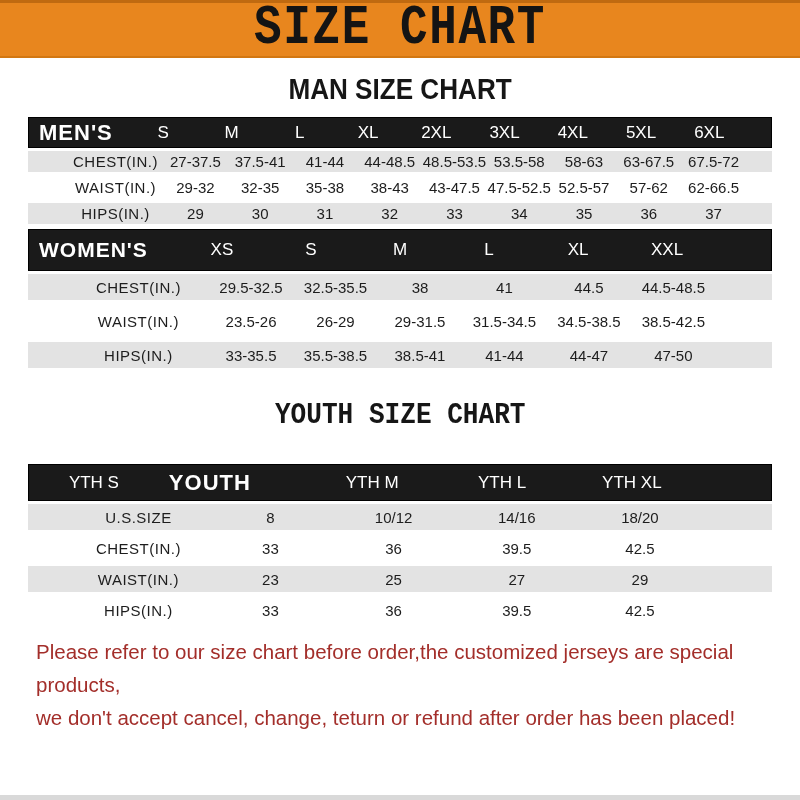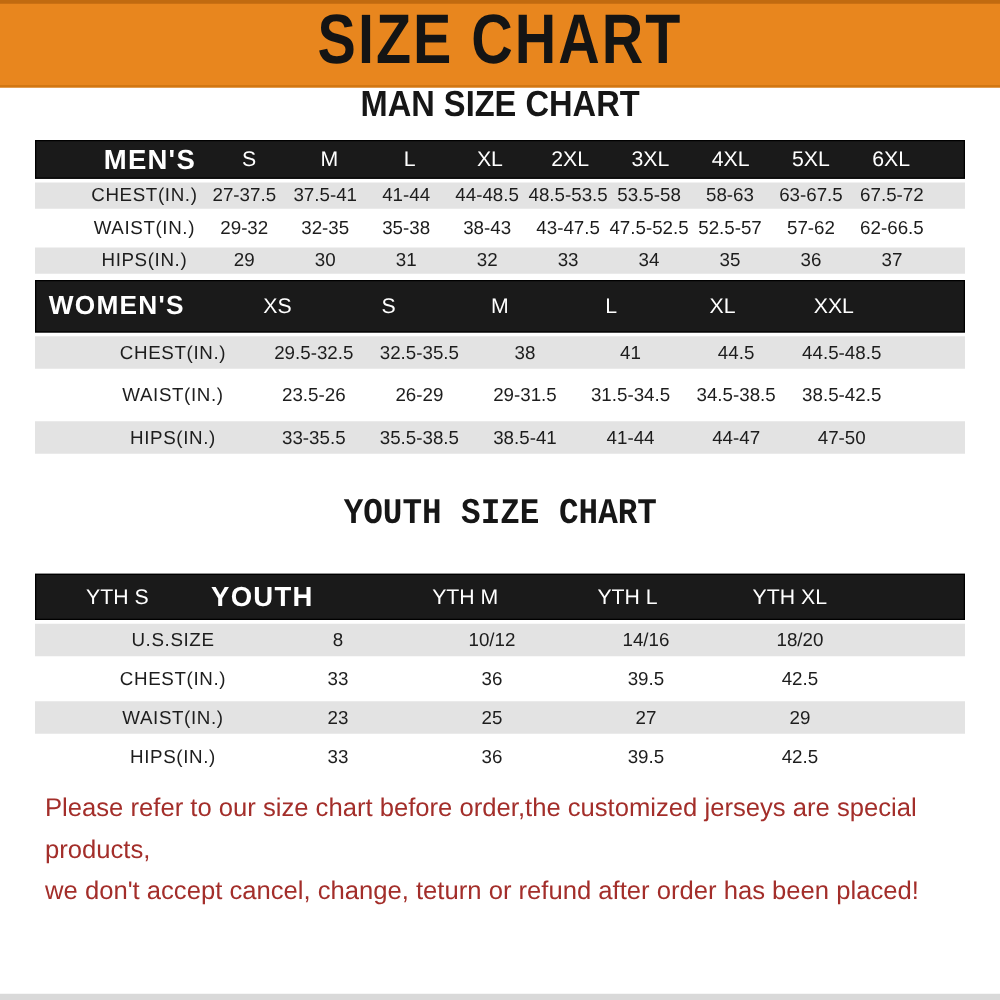--- a/index.html
+++ b/index.html
@@ -8,53 +8,53 @@
     --bar-black:#1A1A1A;
     --row-gray:#E3E3E3;
     --note-red:#A32E2A;
   }
   *{margin:0;padding:0;box-sizing:border-box;}
   html,body{width:800px;height:800px;overflow:hidden;background:#ffffff;
     font-family:"Liberation Sans","DejaVu Sans",sans-serif;}
   .page{position:relative;width:800px;height:800px;background:#fff;}
 
   
-  .banner{height:70px;background:var(--banner-orange);
+  .banner{height:58px;background:var(--banner-orange);
     border-top:3px solid var(--banner-border);
     border-bottom:2px solid #D27712;
-    display:flex;align-items:flex-start;justify-content:center;}
+    display:flex;align-items:flex-end;justify-content:center;font-family:Liberation Mono, monospace;}
   .banner-title{display:inline-block;color:#141414;font-weight:800;
     font-size:56px;letter-spacing:2px;transform:scaleX(0.82);
     white-space:nowrap;line-height:1;}
 
   
   .section-heading{text-align:center;color:#161616;line-height:1;}
   .section-heading .squish{display:inline-block;font-weight:800;font-size:29px;
     letter-spacing:0px;transform:scaleX(0.9);white-space:nowrap;}
-  .sec-men  .section-heading{margin-bottom:13px;}
+  .sec-men  .section-heading{margin-top:17px;margin-bottom:13px;}
   .sec-women .section-heading{margin-top:27px;margin-bottom:17px;}
   .sec-youth .section-heading{margin-top:33px;margin-bottom:34px;font-family:Liberation Mono, monospace;}
 
   
   .size-table{margin:0 28px;}
   .bar{display:flex;align-items:center;background:var(--bar-black);
     border:1px solid #000;margin-bottom:3px;}
   .trow{display:flex;align-items:center;padding-left:40px;}
   .trow.alt{background:var(--row-gray);}
   .trow.plain{background:#ffffff;}
   .cell{display:flex;align-items:center;justify-content:center;
     color:#1d1d1d;font-size:15px;white-space:nowrap;}
   .bar .cell{color:#ffffff;}
   .bar .c-lbl{font-weight:800;letter-spacing:1px;justify-content:flex-start;
     padding-left:10px;}
   .bar .c-val{font-size:17px;font-weight:400;}
   .trow .c-lbl{letter-spacing:0.5px;}
 
   .t-men  .c-lbl{width:13.5%;} .t-men  .c-val{width:9.2%;}
-  .t-men  .bar{height:31px;padding-left:44px;}   .t-men  .bar .c-lbl{font-size:22px;}
+  .t-men  .bar{height:31px;}   .t-men  .bar .c-lbl{font-size:22px;}
   .t-men  .trow{height:21px;margin-bottom:5px;}
 
   .t-women .c-lbl{width:20%;}  .t-women .c-val{width:12%;}
   .t-women .bar{height:42px;}  .t-women .bar .c-lbl{font-size:21px;}
   .t-women .trow{height:26px;margin-bottom:8px;}
 
   .t-youth .c-lbl{width:20%;}  .t-youth .c-val{width:17.5%;}
   .t-youth .bar{height:37px;}  .t-youth .bar .c-lbl{font-size:22px;}
   .t-youth .trow{height:26px;margin-bottom:5px;}
 

